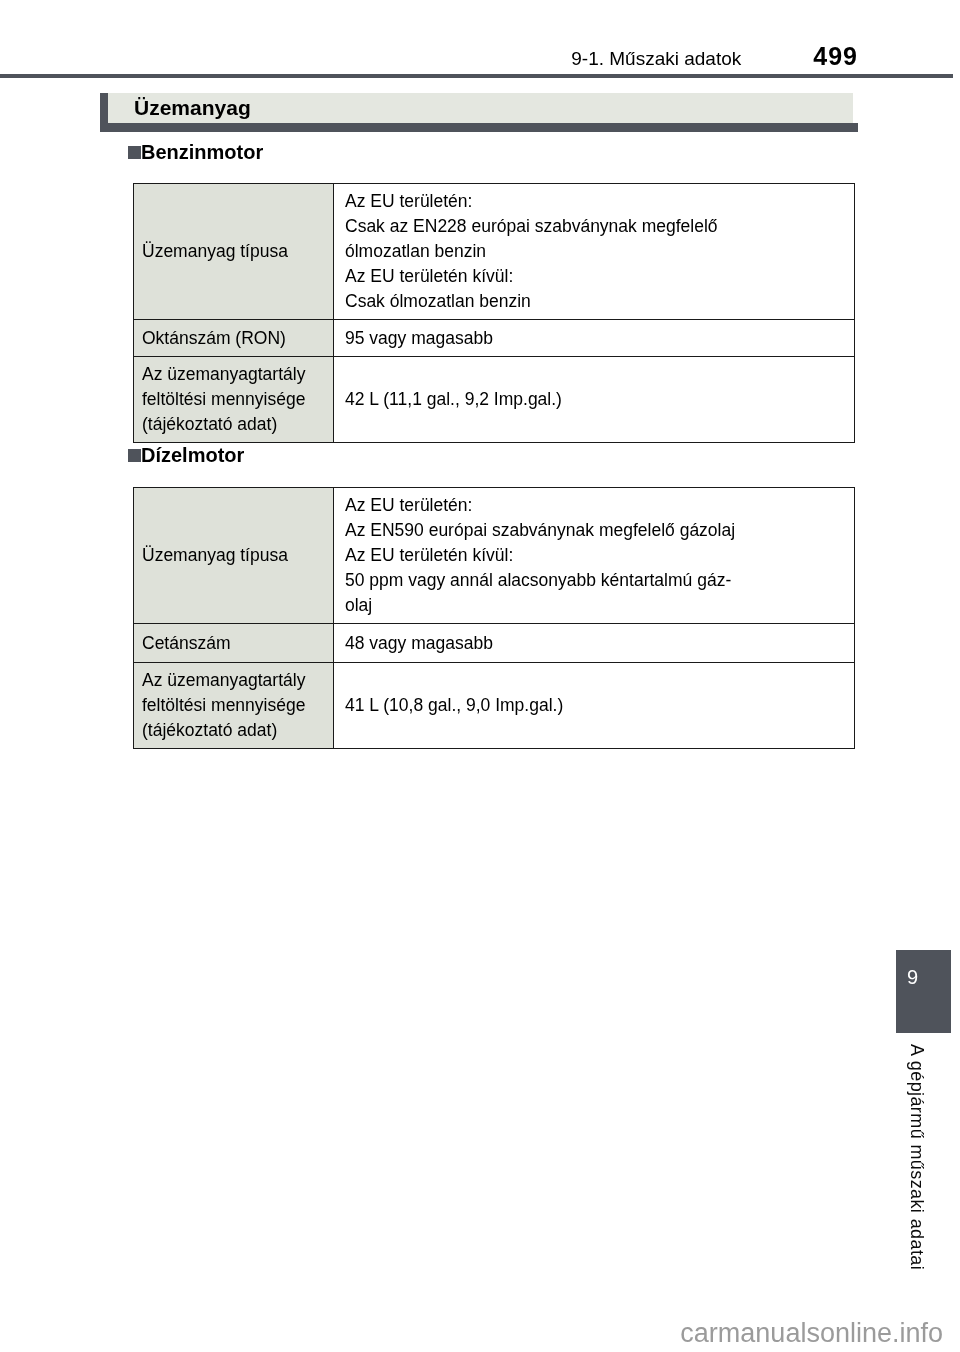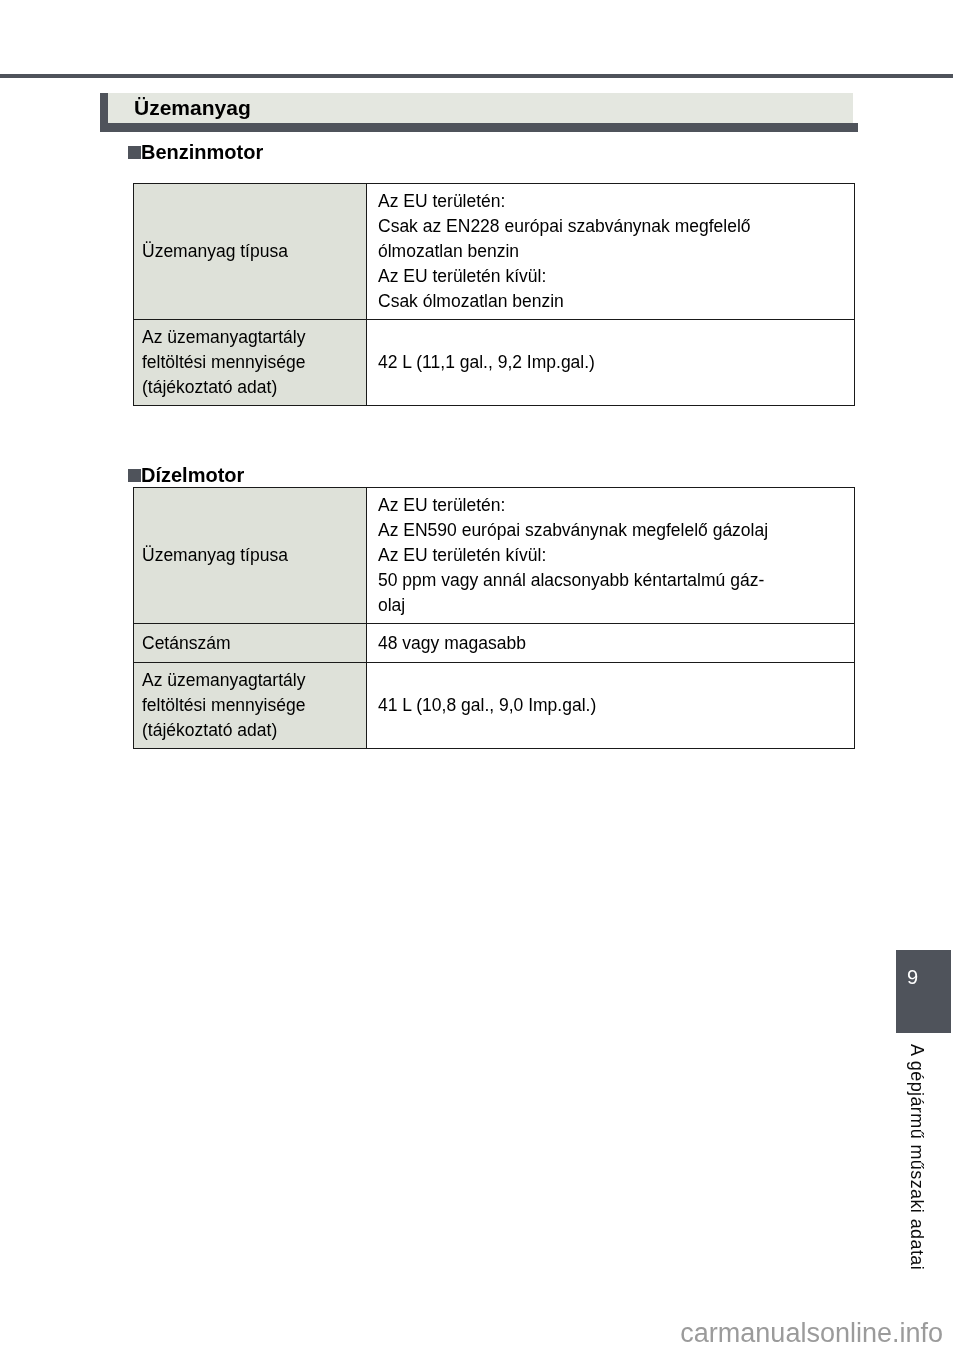--- a/index.html
+++ b/index.html
@@ -42,37 +42,37 @@
   }
   .title-shadow{position:absolute;left:8px;top:30px;width:750px;height:9px;background:var(--accent-dark);}
   
   .section-heading{
     position:absolute;left:128px;
     display:flex;align-items:center;
     font-size:20px;font-weight:bold;
   }
   .heading-square{width:13px;height:13px;background:var(--accent-dark);flex:0 0 auto;}
   #heading-petrol{top:141px;}
-  #heading-diesel{top:464px;justify-content:space-between;}
+  #heading-diesel{top:444px;justify-content:space-between;}
   
   .spec-table{
     position:absolute;left:133px;width:722px;
     border-collapse:collapse;
     font-size:17.5px;
   }
   #table-petrol{top:183px;}
   #table-diesel{top:487px;}
   .spec-table td{
     border:1px solid var(--table-border);
     vertical-align:middle;
     line-height:25px;
     white-space:pre-line;
   }
   .spec-table td.cell-label{
-    width:233px;background:var(--cell-bg);
+    width:200px;background:var(--cell-bg);
     padding:5px 8px;
   }
   .spec-table td.cell-value{padding:5px 11px;}
   #table-petrol tr:nth-child(1) td{height:130px;}
   #table-petrol tr:nth-child(2) td{height:37px;}
   #table-petrol tr:nth-child(3) td{height:82px;}
   #table-diesel tr:nth-child(1) td{height:126px;}
   #table-diesel tr:nth-child(2) td{height:39px;}
   #table-diesel tr:nth-child(3) td{height:82px;}
   
@@ -92,20 +92,24 @@
   .watermark{
     position:absolute;top:1318px;right:17px;
     font-size:27px;color:var(--watermark);margin-left:16px;
   }
 </style>
 </head>
 <body>
 
 <div class="page">
 
+  <div class="header-text">
+    <span class="breadcrumb">9-1. Műszaki adatok</span>
+    <span class="pagenum">499</span>
+  </div>
   <div class="header-rule"></div>
 
   <div class="title-bar">
     <div class="title-accent"></div>
     <div class="title-bg">Üzemanyag</div>
     <div class="title-shadow"></div>
   </div>
 
   <div class="section-heading" id="heading-petrol">
     <span class="heading-square"></span>
@@ -114,20 +118,24 @@
 
   <table class="spec-table" id="table-petrol">
     <tbody>
       <tr>
         <td class="cell-label">Üzemanyag típusa</td>
         <td class="cell-value">Az EU területén:
 Csak az EN228 európai szabványnak megfelelő
 ólmozatlan benzin
 Az EU területén kívül:
 Csak ólmozatlan benzin</td>
+      </tr>
+      <tr>
+        <td class="cell-label">Oktánszám (RON)</td>
+        <td class="cell-value">95 vagy magasabb</td>
       </tr>
       <tr>
         <td class="cell-label">Az üzemanyagtartály
 feltöltési mennyisége
 (tájékoztató adat)</td>
         <td class="cell-value">42 L (11,1 gal., 9,2 Imp.gal.)</td>
       </tr>
     </tbody>
   </table>
 

